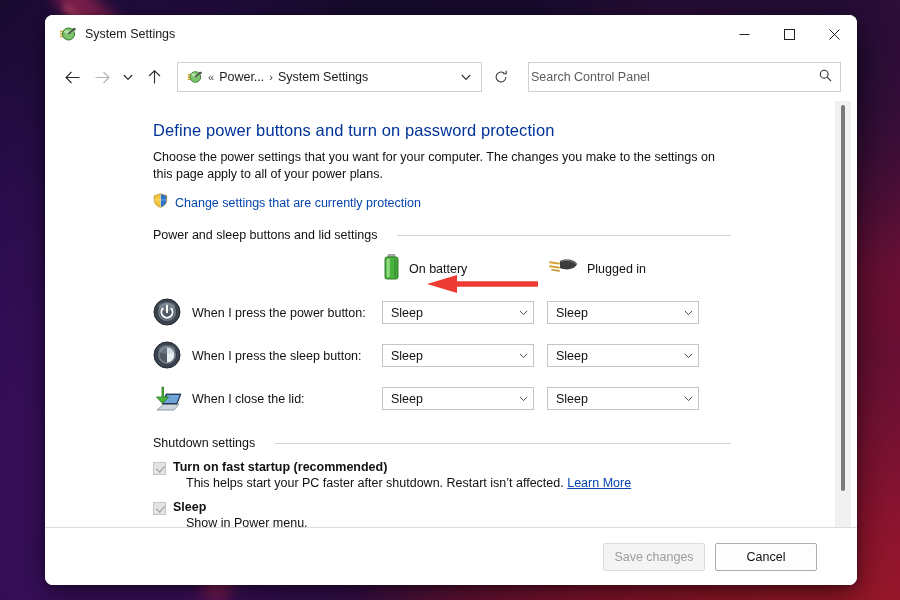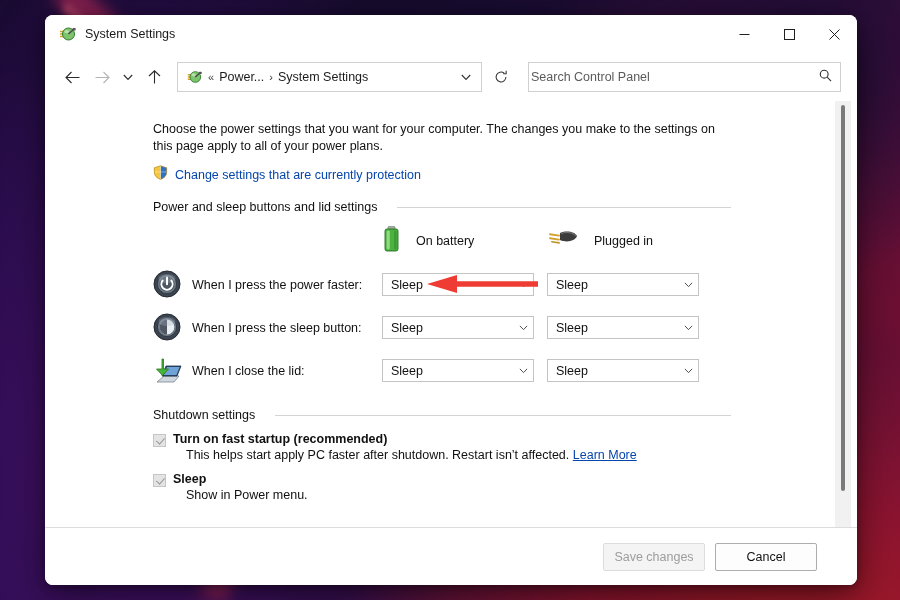--- a/index.html
+++ b/index.html
@@ -215,21 +215,21 @@
     flex: 1; height: 1px; background: #d4d4d4;
   }
 
   
   #colheads {
     display: flex;
     margin: 12px 0 8px 0;
     padding-left: 230px;
   }
   .colhead {
-    display: flex; align-items: center; gap: 16px;
+    display: flex; align-items: center; gap: 9px;
     width: 165px;
     font-size: 12.5px; color: #111;
   }
 
   
   .setrow {
     display: flex; align-items: center;
     height: 43px;
   }
   .setrow .rowicon { width: 30px; height: 30px; flex: none; position: relative; }
@@ -411,20 +411,21 @@
             <circle cx="5.6" cy="5.6" r="4.2" fill="none" stroke="currentColor" stroke-width="1.2"></circle>
             <path d="M8.8 8.8 L13 13" stroke="currentColor" stroke-width="1.2"></path>
           </svg>
         </span>
       </div>
     </div>
 
     <div id="content-wrap">
       <div id="content">
 
+        <h1 id="page-heading">Define power buttons and turn on password protection</h1>
         <p id="page-desc">Choose the power settings that you want for your computer. The changes you make to the settings on this page apply to all of your power plans.</p>
 
         <div id="uac-row">
           <span>
             <svg width="15" height="15" viewBox="0 0 16 16">
               <path d="M8 0.8 L14.6 3 V7.6 C14.6 11.4 11.6 14.2 8 15.2 C4.4 14.2 1.4 11.4 1.4 7.6 V3 Z" fill="#f0c419"></path>
               <path d="M8 0.8 L14.6 3 V7.6 C14.6 11.4 11.6 14.2 8 15.2 Z" fill="#2a73c9"></path>
               <path d="M8 0.8 L1.4 3 V7.6 C1.4 11.4 4.4 14.2 8 15.2 Z" fill="#f5c63f"></path>
               <path d="M8 0.8 L14.6 3 V7.6 C14.6 11.4 11.6 14.2 8 15.2 C4.4 14.2 1.4 11.4 1.4 7.6 V3 Z" fill="none" stroke="#b3892a" stroke-width="0.7"></path>
               <path d="M8 1 V15" stroke="#ffffff" stroke-width="0.8" opacity="0.55"></path>
@@ -471,21 +472,21 @@
               <circle cx="14" cy="14" r="13" fill="#3b4450"></circle>
               <circle cx="14" cy="14" r="13" fill="none" stroke="#23292f" stroke-width="1"></circle>
               <circle cx="14" cy="14" r="9.6" fill="#6d7886"></circle>
               <circle cx="14" cy="14" r="9.6" fill="none" stroke="#2b333c" stroke-width="0.8"></circle>
               <circle cx="14" cy="14" r="7.6" fill="#4e5762"></circle>
               <ellipse cx="14" cy="8.5" rx="8.5" ry="4.5" fill="#aab4c0" opacity="0.35"></ellipse>
               <path d="M14 7.6 V14.2" stroke="#ffffff" stroke-width="2" stroke-linecap="round"></path>
               <path d="M9.6 10.6 A5.6 5.6 0 1 0 18.4 10.6" stroke="#ffffff" stroke-width="2" fill="none" stroke-linecap="round"></path>
             </svg>
           </div>
-          <div class="rowlabel">When I press the power faster:</div>
+          <div class="rowlabel">When I press the power button:</div>
           <div class="ddl">
             <span class="val">Sleep</span>
             <span class="chev">
               <svg width="9" height="6" viewBox="0 0 10 7">
                   <path d="M0.8 1 L5 5.4 L9.2 1" stroke="currentColor" stroke-width="1.1" fill="none"></path>
                 </svg>
             </span>
           </div>
           <div class="ddl">
             <span class="val">Sleep</span>
@@ -561,21 +562,21 @@
           <div class="grouplabel">
             <span class="gl">Shutdown settings</span>
             <span class="rule"></span>
           </div>
 
           <div class="chkrow">
             <span class="chkbox checked-dis"></span>
             <span class="chklabel">Turn on fast startup (recommended)</span>
           </div>
           <div class="subtext">
-            <span>This helps start apply PC faster after shutdown. Restart isn’t affected.</span>
+            <span>This helps start your PC faster after shutdown. Restart isn’t affected.</span>
             <a href="#">Learn More</a>
           </div>
 
           <div class="chkrow">
             <span class="chkbox checked-dis"></span>
             <span class="chklabel">Sleep</span>
           </div>
           <div class="subtext">Show in Power menu.</div>
 
         </div>

